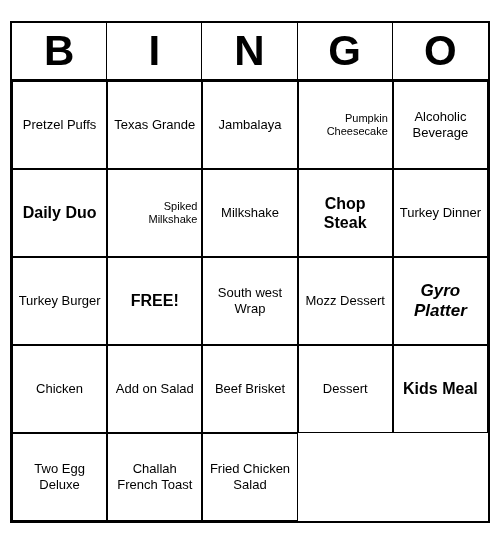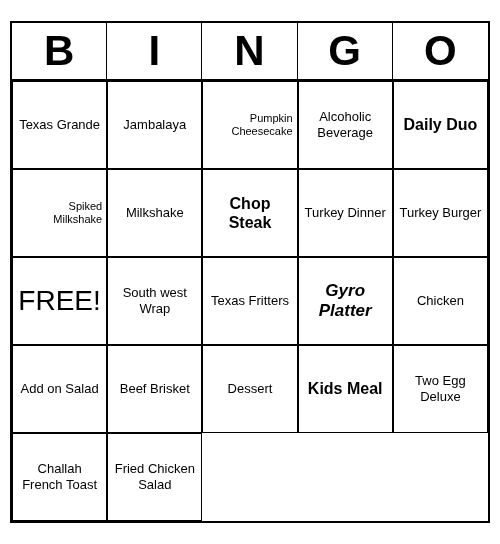--- a/index.html
+++ b/index.html
@@ -70,55 +70,56 @@
       font-weight: bold;
       font-style: italic;
     }
 
     .bingo-cell.small-text {
       font-size: 11px;
       text-align: right;
     }
 
     .bingo-cell.free {
-      font-size: 28px;
-      font-weight: normal;
+      font-size: 16px;
+      font-weight: bold;
       text-align: right;
     }
 
     
     .bingo-cell:nth-child(5n) {
       border-right: 1px solid #000;
     }
   </style>
 </head>
 <body>
 
 <div class="bingo-card">
   <div class="bingo-header">
   <div class="bingo-header-cell">B</div>
       <div class="bingo-header-cell">I</div>
       <div class="bingo-header-cell">N</div>
       <div class="bingo-header-cell">G</div>
       <div class="bingo-header-cell">O</div>
     </div>
   <div class="bingo-grid">
+  <div class="bingo-cell">Pretzel Puffs</div>
       <div class="bingo-cell">Texas Grande</div>
       <div class="bingo-cell">Jambalaya</div>
       <div class="bingo-cell small-text">Pumpkin Cheesecake</div>
       <div class="bingo-cell">Alcoholic Beverage</div>
       <div class="bingo-cell large-text">Daily Duo</div>
       <div class="bingo-cell small-text">Spiked Milkshake</div>
       <div class="bingo-cell">Milkshake</div>
       <div class="bingo-cell large-text">Chop Steak</div>
       <div class="bingo-cell">Turkey Dinner</div>
       <div class="bingo-cell">Turkey Burger</div>
       <div class="bingo-cell free">FREE!</div>
       <div class="bingo-cell">South west Wrap</div>
-      <div class="bingo-cell">Texas Fritters</div>
+      <div class="bingo-cell">Mozz Dessert</div>
       <div class="bingo-cell medium-text">Gyro Platter</div>
       <div class="bingo-cell">Chicken</div>
       <div class="bingo-cell">Add on Salad</div>
       <div class="bingo-cell">Beef Brisket</div>
       <div class="bingo-cell">Dessert</div>
       <div class="bingo-cell large-text">Kids Meal</div>
       <div class="bingo-cell">Two Egg Deluxe</div>
       <div class="bingo-cell">Challah French Toast</div>
       <div class="bingo-cell">Fried Chicken Salad</div>
     </div>

